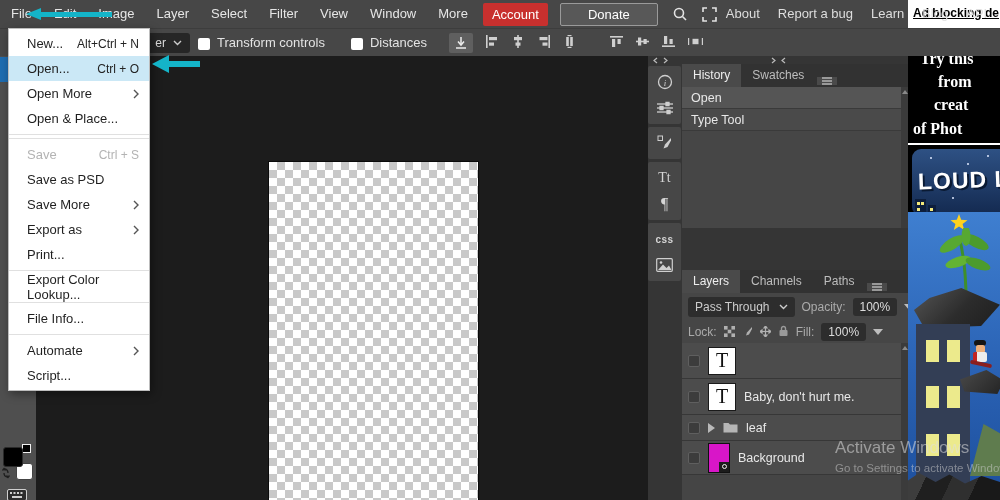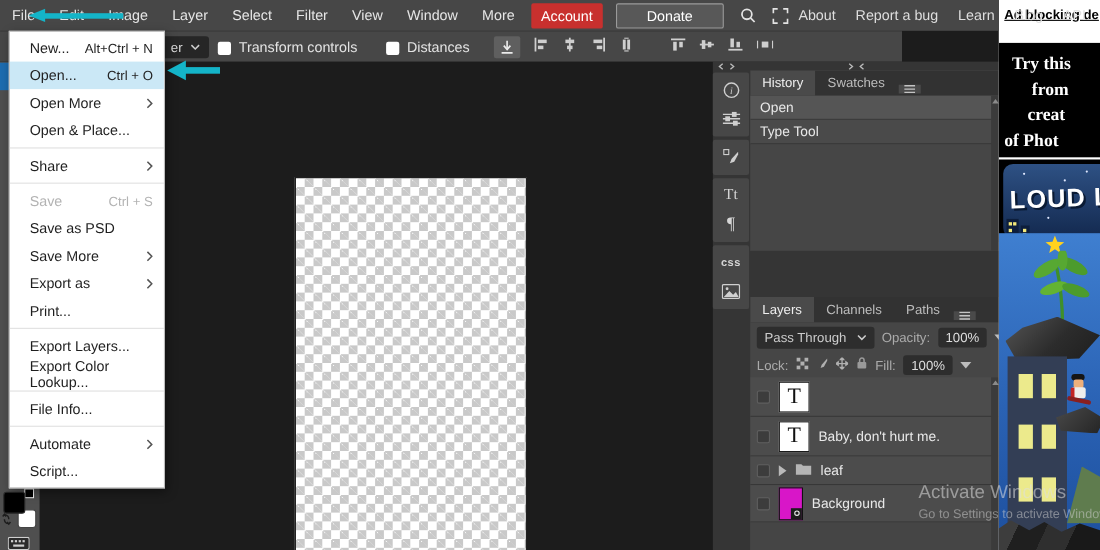--- a/index.html
+++ b/index.html
@@ -15,21 +15,21 @@
   .account-btn { background:#c8302e; color:#fff; padding:4px 9px; border-radius:2px;
                  margin-left:4px; white-space:nowrap; }
   .donate-btn { background:#585858; border:1px solid #9a9a9a; color:#fff;
                 padding:3px 27px; border-radius:2px; margin-left:12px; white-space:nowrap; }
   .tb-icon { margin-left:14px; display:flex; align-items:center; }
   .topbar-right { margin-left:auto; display:flex; align-items:center; padding-right:6px; }
   .tb-link { padding:0 9px; line-height:28px; color:#dedede; white-space:nowrap; }
   .tb-social { margin-left:7px; display:flex; align-items:center; }
 
   
-  .optionsbar { position:absolute; left:0; top:28px; width:820px; height:28px;
+  .optionsbar { position:absolute; left:0; top:28px; width:1000px; height:28px;
                 background:#474747; border-top:1px solid #3d3d3d; z-index:3; }
   .opt-select { position:absolute; left:118px; top:4px; width:72px; height:20px;
                 background:#262626; border-radius:3px; color:#ddd; font-size:12px;
                 display:flex; align-items:center; justify-content:flex-end;
                 gap:7px; padding-right:8px; }
   .opt-flex { position:absolute; left:198px; top:0; height:100%;
               display:flex; align-items:center; }
   .opt-check { display:flex; align-items:flex-end; gap:7px; color:#e3e3e3; font-size:13px; }
   .opt-check + .opt-check { margin-left:26px; }
   .chk-box { width:12px; height:12px; background:#fff; border-radius:2px; }
@@ -600,28 +600,20 @@
       <span class="sub">
         <svg width="6" height="10" viewBox="0 0 6 10" fill="none" stroke="#555" stroke-width="1.4">
           <path d="M1 1 L5 5 L1 9"></path>
         </svg>
       </span>
     </div>
   <div class="mi">
       <span>Open &amp; Place...</span>
     </div>
   <div class="mdiv"></div>
-  <div class="mi">
-      <span>Share</span>
-      <span class="sub">
-        <svg width="6" height="10" viewBox="0 0 6 10" fill="none" stroke="#555" stroke-width="1.4">
-          <path d="M1 1 L5 5 L1 9"></path>
-        </svg>
-      </span>
-    </div>
   <div class="mdiv"></div>
   <div class="mi dis">
       <span>Save</span>
       <span class="sc">Ctrl + S</span>
     </div>
   <div class="mi">
       <span>Save as PSD</span>
     </div>
   <div class="mi">
       <span>Save More</span>
@@ -636,23 +628,20 @@
       <span class="sub">
         <svg width="6" height="10" viewBox="0 0 6 10" fill="none" stroke="#555" stroke-width="1.4">
           <path d="M1 1 L5 5 L1 9"></path>
         </svg>
       </span>
     </div>
   <div class="mi">
       <span>Print...</span>
     </div>
   <div class="mdiv"></div>
-  <div class="mi">
-      <span>Export Layers...</span>
-    </div>
   <div class="mi">
       <span>Export Color Lookup...</span>
     </div>
   <div class="mdiv"></div>
   <div class="mi">
       <span>File Info...</span>
     </div>
   <div class="mdiv"></div>
   <div class="mi">
       <span>Automate</span>

